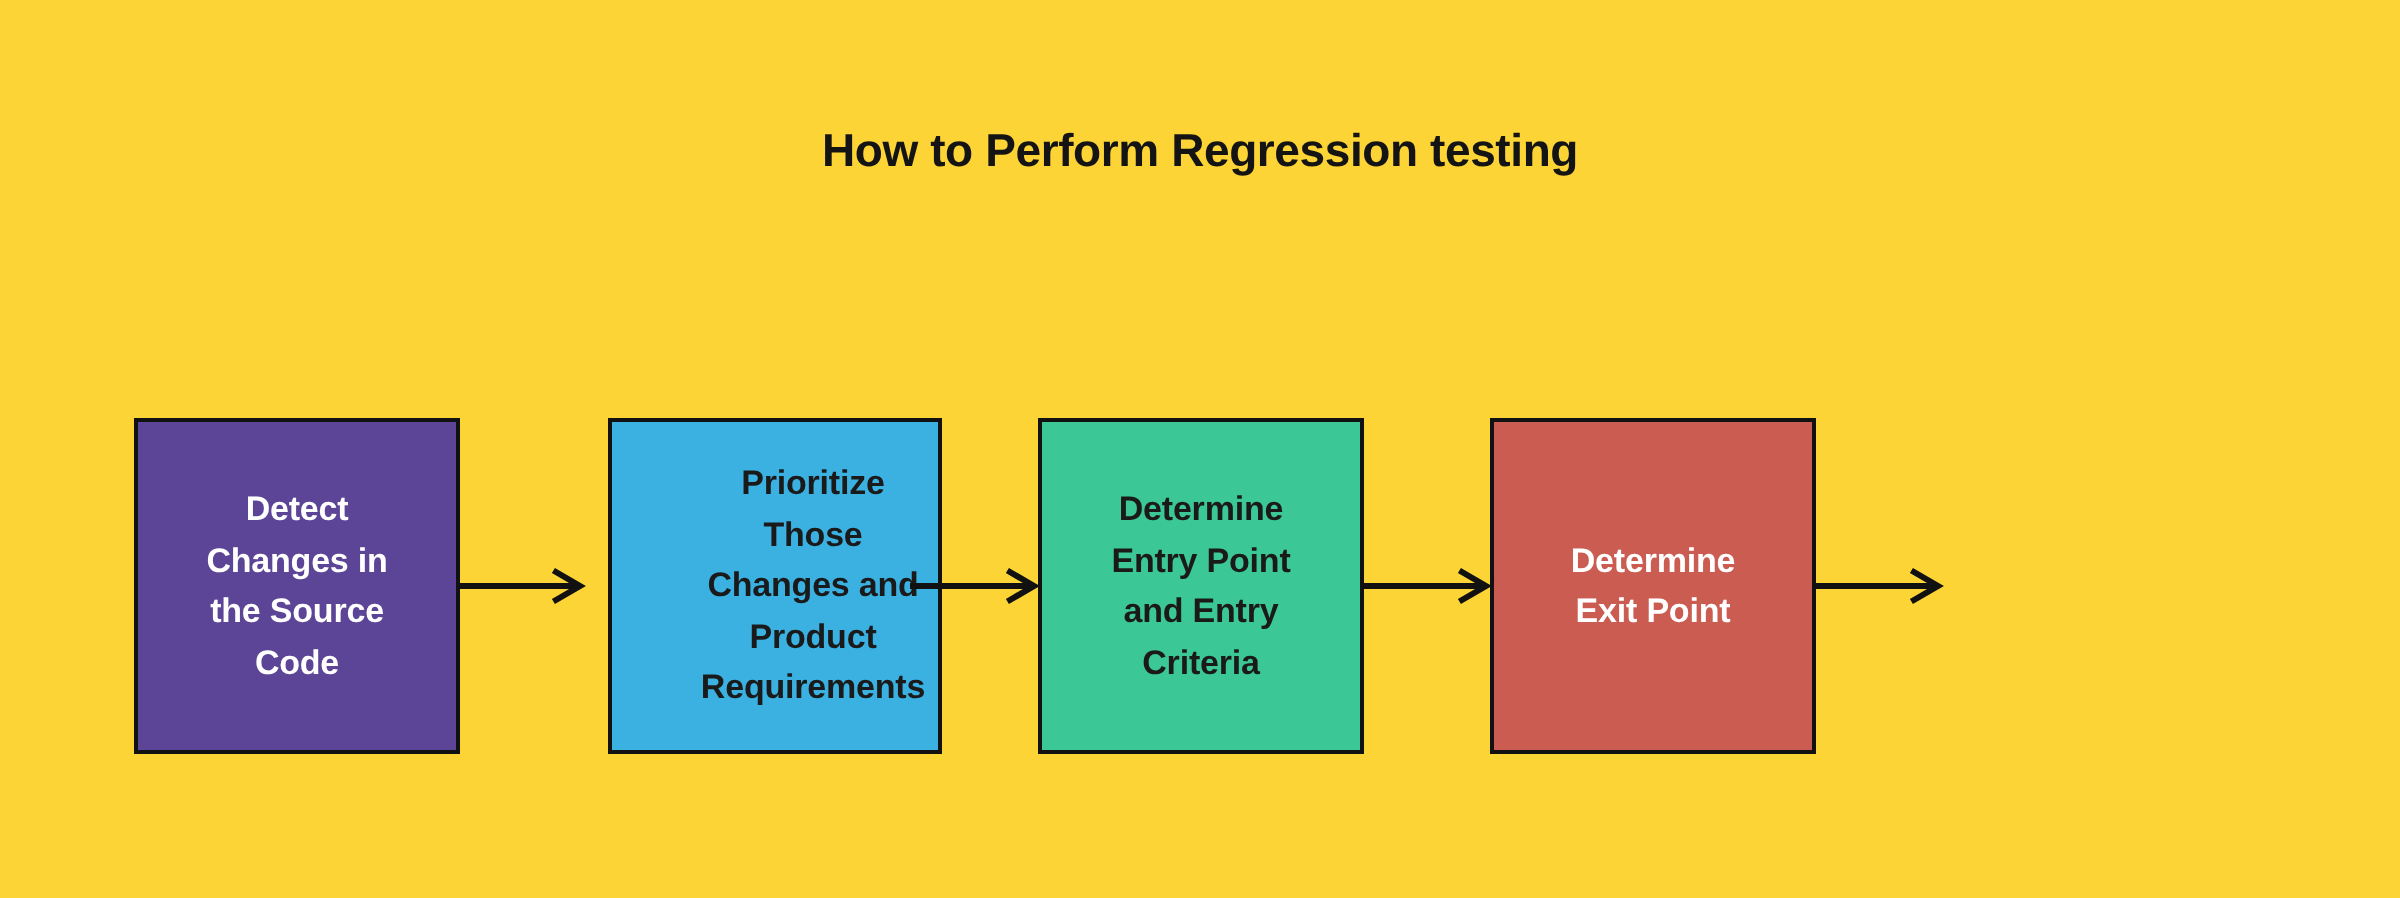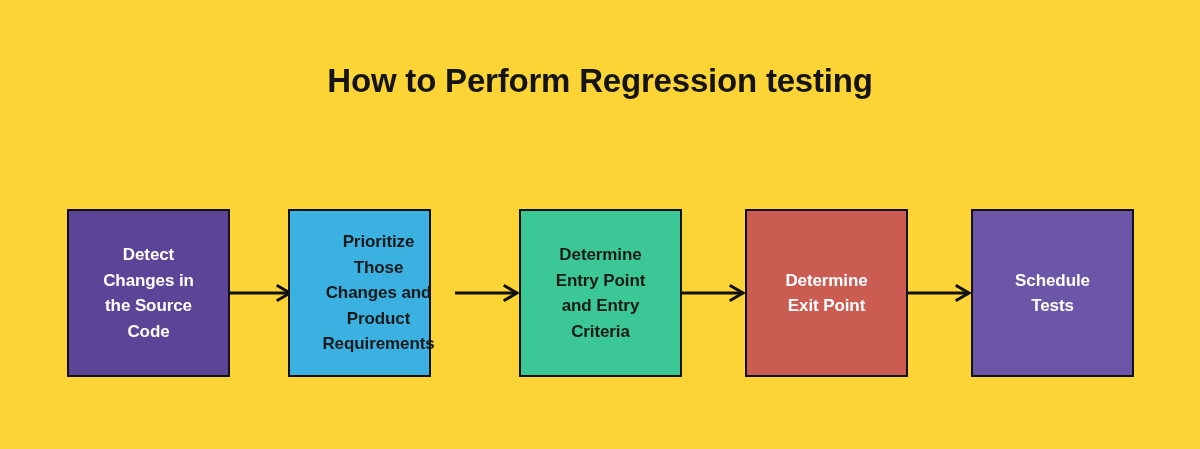--- a/index.html
+++ b/index.html
@@ -10,21 +10,21 @@
     overflow:hidden;
     position:relative;
   }
   .canvas { position:relative; width:1200px; height:449px; }
 
   .title {
     position:absolute;
     left:0; top:62px;
     width:1200px;
     text-align:center;
-    font-size:33px;
+    font-size:23px;
     font-weight:bold;
     letter-spacing:-0.2px;
     color:#141414;
     line-height:1.15;
   }
 
   .flow { position:absolute; left:0; top:209px; width:1200px; height:168px; }
 
   .node {
     position:absolute;
@@ -39,21 +39,21 @@
   .node-label {
     font-size:17px;
     font-weight:bold;
     line-height:1.5;
     text-align:center;
     letter-spacing:-0.1px;
     white-space:pre-line;
   }
 
   .n1 { left:67px;  width:163px; background:#5C4496; }
-  .n2 { left:288px; width:143px; background:#3BB1E2;padding-left:46px; }
+  .n2 { left:304px; width:167px; background:#3BB1E2;padding-left:46px; }
   .n3 { left:519px; width:163px; background:#3CC796; }
   .n4 { left:745px; width:163px; background:#CA5C52; }
   .n5 { left:971px; width:163px; background:#6B56A8; }
 
   .t-light .node-label { color:#FFFFFF; }
   .t-dark  .node-label { color:#1A1A1A; }
 
   .connector {
     position:absolute;
     top:84px;
@@ -123,19 +123,15 @@
 Exit Point</div>
     </div>
 
     <div class="connector c4">
       <svg viewBox="0 0 63 22" preserveAspectRatio="none">
         <line x1="0" y1="11" x2="59" y2="11" stroke="#111111" stroke-width="3"></line>
         <polyline points="49,4 61,11 49,18" fill="none" stroke="#111111" stroke-width="3" stroke-linecap="square"></polyline>
       </svg>
     </div>
 
-    <div class="node n5 t-light" style="background: rgb(107, 86, 168); border-color: rgb(17, 17, 17);">
-      <div class="node-label" style="color: rgb(255, 255, 255);">Schedule
-Tests</div>
-    </div>
 
   </div>
 </div>
 
 </body></html>

